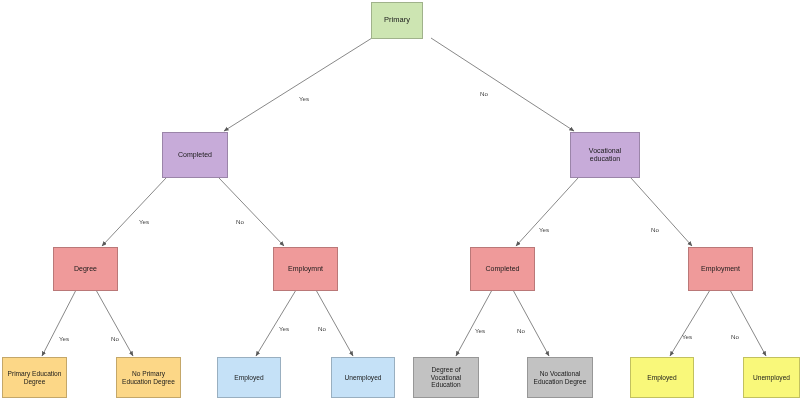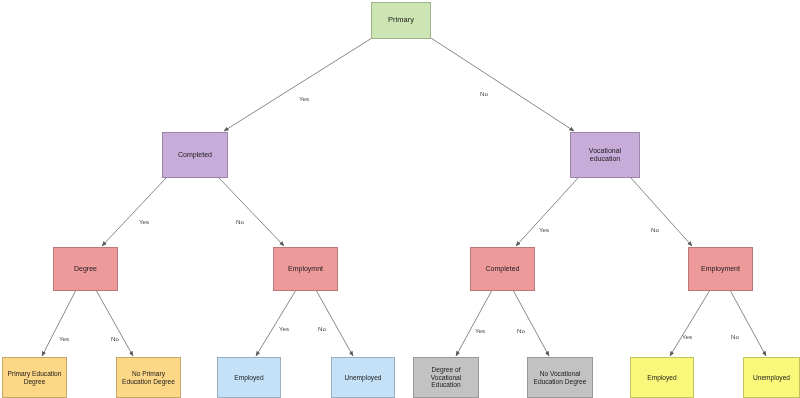--- a/index.html
+++ b/index.html
@@ -42,21 +42,21 @@
       <path d="M316,290 L353,356"></path>
 
       <path d="M492,290 L456,356"></path>
       <path d="M513,290 L549,356"></path>
 
       <path d="M710,290 L670,356"></path>
       <path d="M730,290 L766,356"></path>
     </g>
   </svg>
 
-  <div class="node lvl0" style="left:371px;top:2px;width:60px;height:37px;background:#cde5b2;align-items:center;">
+  <div class="node lvl0" style="left:371px;top:2px;width:52px;height:37px;background:#cde5b2;align-items:center;">
     <span>Primary</span>
   </div>
 
   <div class="node lvl1" style="left:162px;top:132px;width:66px;height:46px;background:#c7abd9;">
     <span>Completed</span>
   </div>
   <div class="node lvl1" style="left:570px;top:132px;width:70px;height:46px;background:#c7abd9;">
     <span>Vocational education</span>
   </div>
 

